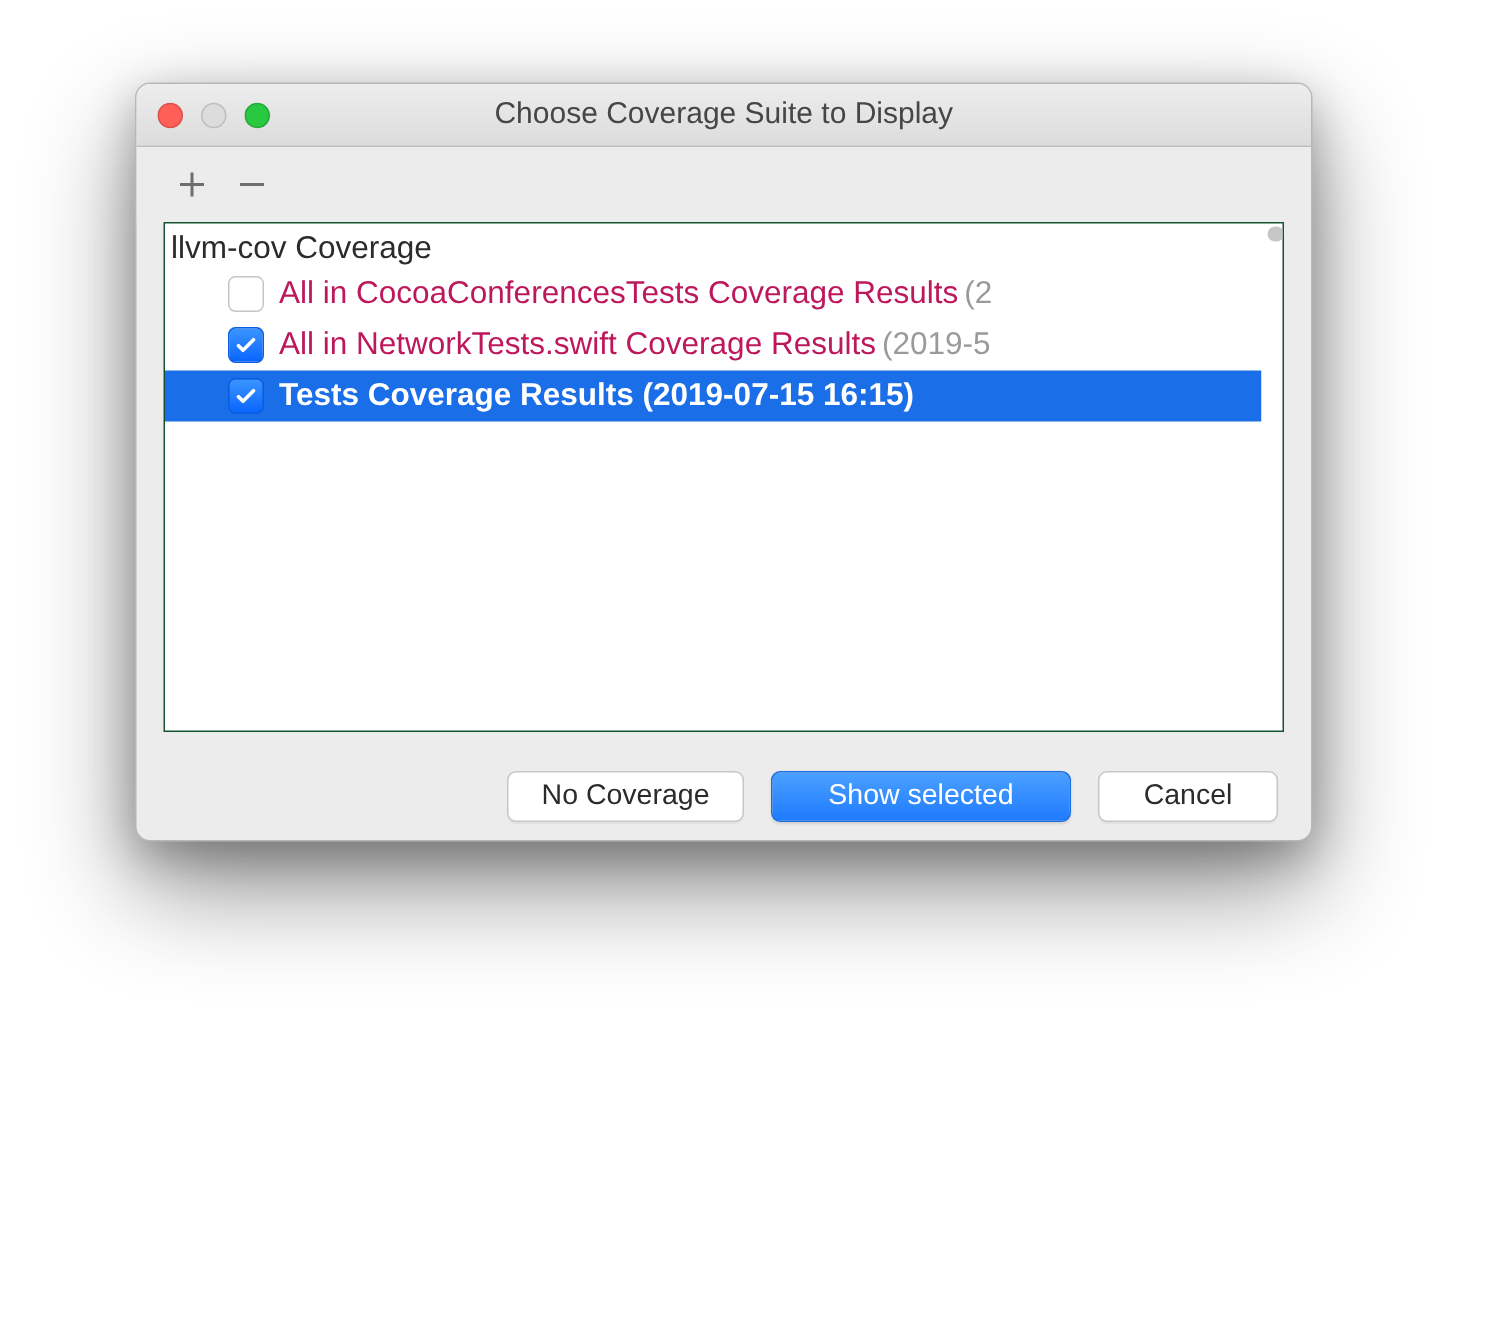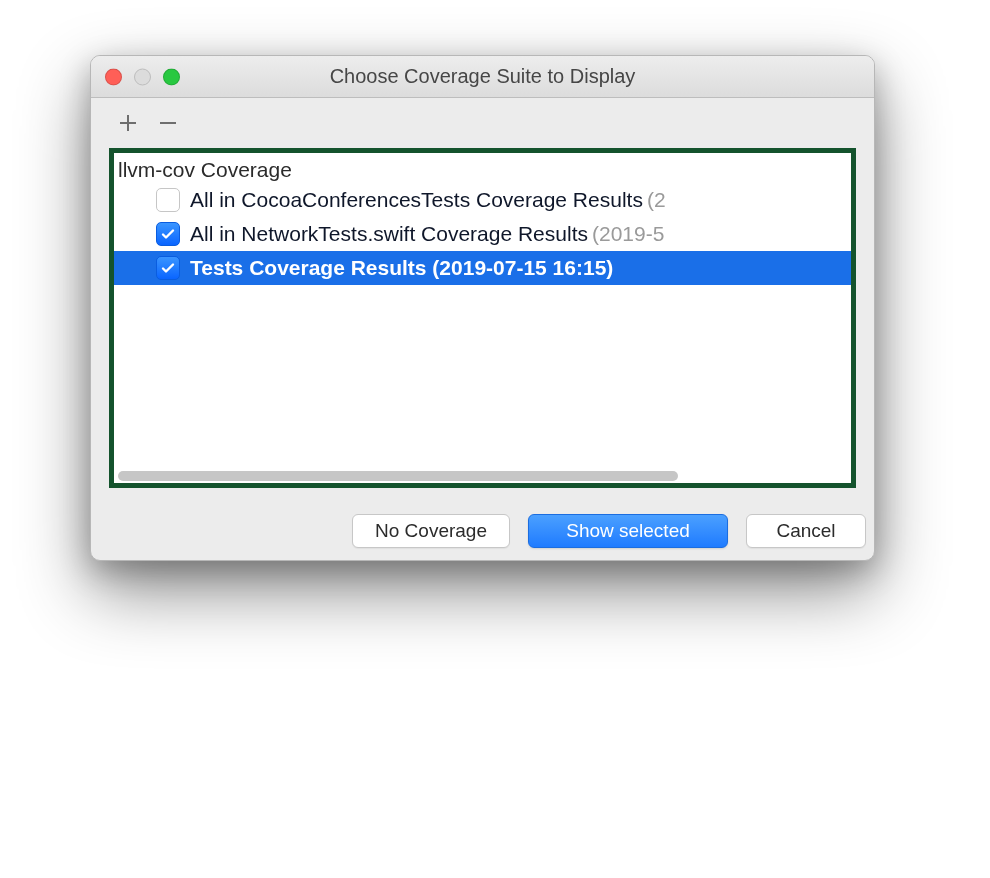--- a/index.html
+++ b/index.html
@@ -69,44 +69,43 @@
   .tb-btn svg { display:block; }
   .content {
     flex: 1;
     padding: 0 18px 14px 18px;
     display: flex;
     flex-direction: column;
   }
   .listbox {
     flex: 1;
     background: #fff;
-    border: 5px solid #14532d;
-    position: relative;
-    display: flex;
-    flex-direction: column;
+    border: 1px solid #14532d;
+    position: relative;
+    display: flex;
     overflow: hidden;
   }
   .list-inner {
     flex: 1;
     overflow: hidden;
   }
   .group-header {
     padding: 5px 4px 1px 4px;
     font-size: 21px;
     color: #2b2b2b;
   }
   .row {
     display: flex;
     align-items: center;
     height: 34px;
     padding-left: 42px;
     font-size: 21px;
     white-space: nowrap;
   }
-  .row .label { color: #0f172a; }
+  .row .label { color: #be185d; }
   .row .suffix { color: #9a9a9a; margin-left: 4px; }
   .row.selected { background: #1a6fe8; font-weight: bold; }
   .row.selected .label, .row.selected .suffix { color: #fff; }
   .cb {
     width: 24px; height: 24px;
     border-radius: 5px;
     flex: 0 0 24px;
     margin-right: 10px;
     display: flex; align-items: center; justify-content: center;
     position: relative;
@@ -133,21 +132,21 @@
     width: 76%; height: 10px;
     background: #c6c6c6;
     border-radius: 5px;
   }
   .footer {
     flex: 0 0 58px;
     display: flex;
     align-items: center;
     justify-content: flex-end;
     gap: 18px;
-    padding: 0 8px;
+    padding: 0 22px;
   }
   .btn {
     height: 34px;
     padding: 0 22px;
     border-radius: 6px;
     font-size: 19px;
     display: flex; align-items: center; justify-content: center;
     cursor: default;
     min-width: 120px;
   }

